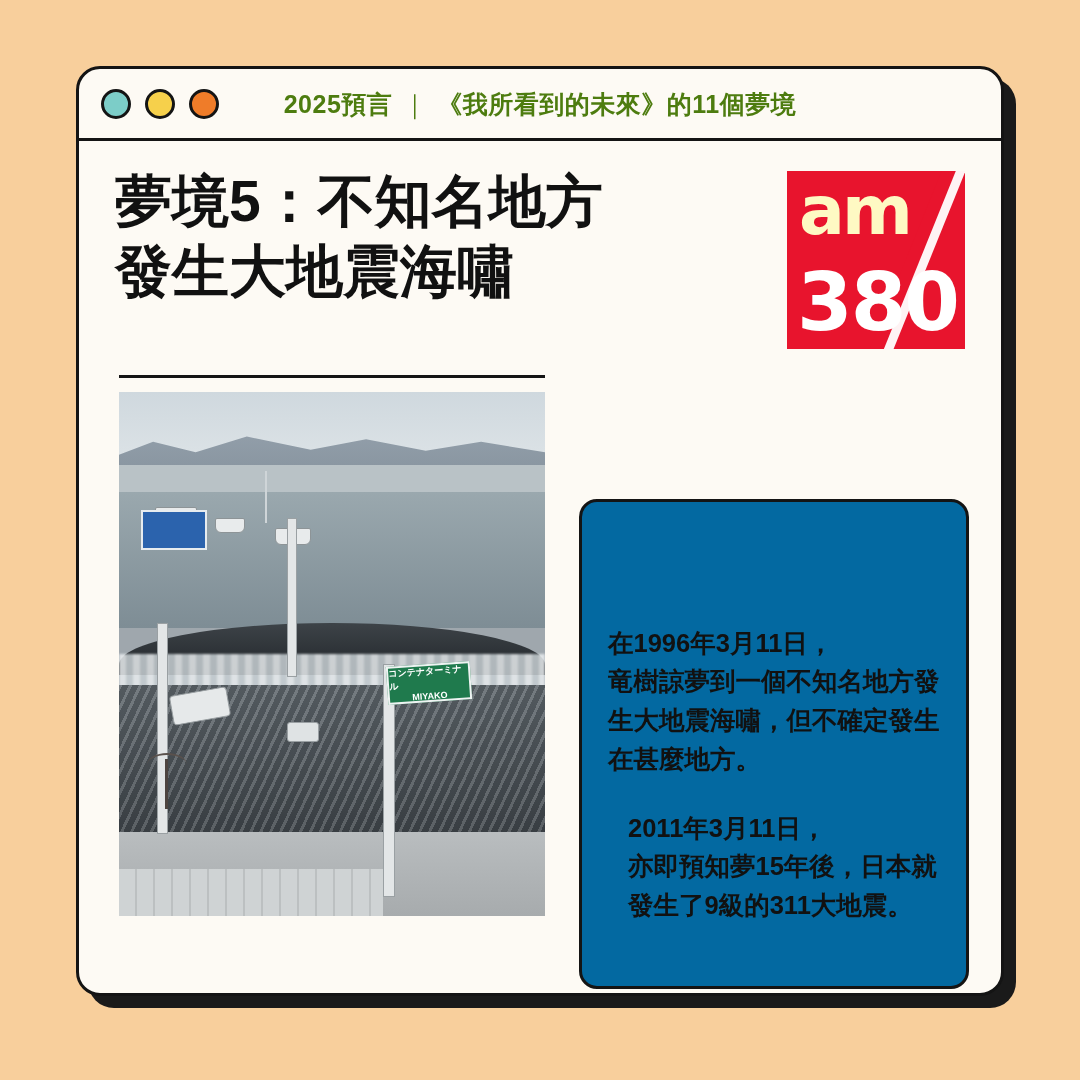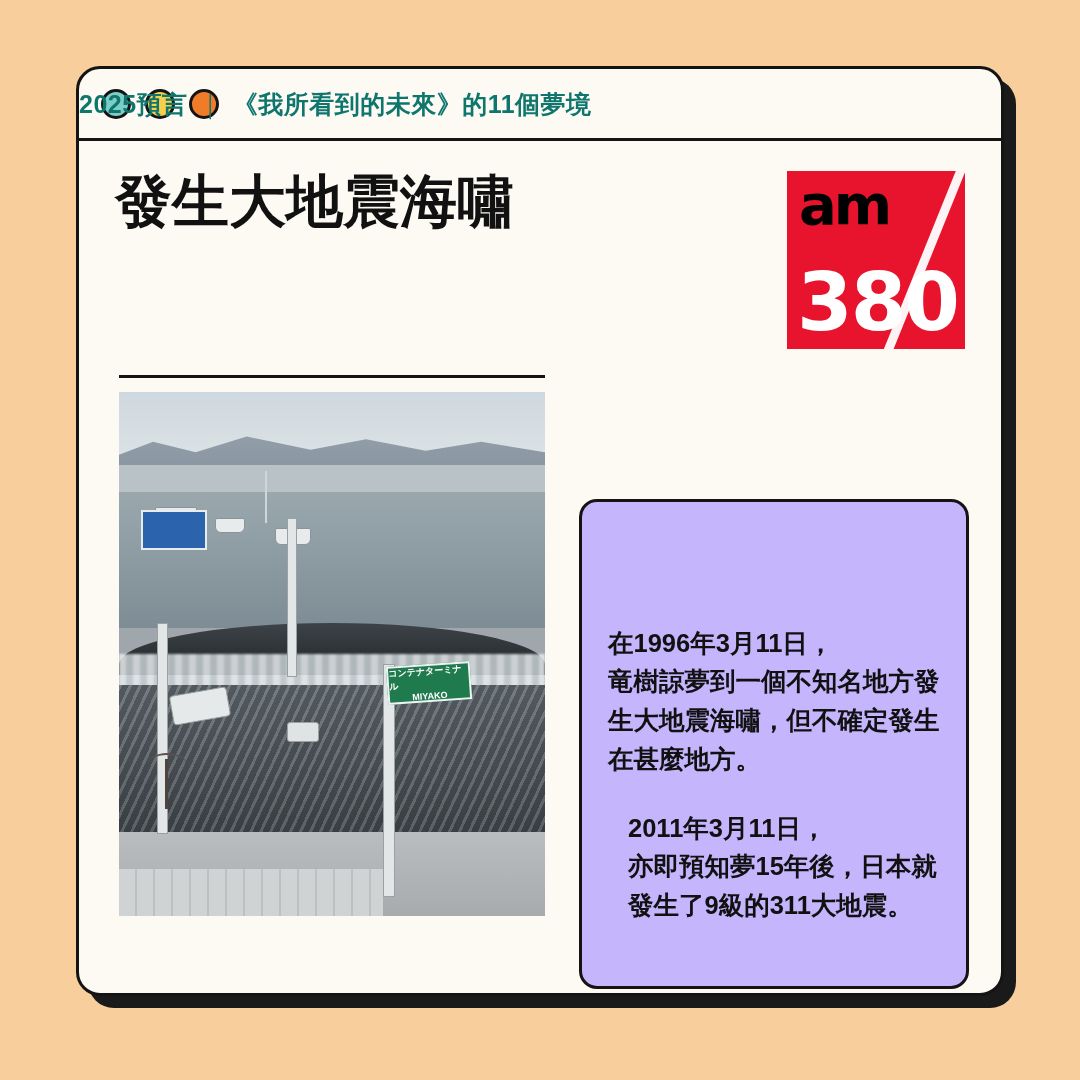--- a/index.html
+++ b/index.html
@@ -61,24 +61,24 @@
   }
   .dot.teal { background: #7ccdc8; }
   .dot.yellow { background: #f6d04b; }
   .dot.orange { background: #ef7c29; }
 
   .window-title {
     position: absolute;
     left: 0; right: 0;
     top: 50%;
     transform: translateY(-50%);
-    text-align: left;
+    text-align: center;
     font-size: 25px;
     font-weight: 700;
-    color: #0f766e;
+    color: #4d7c0f;
     letter-spacing: 0.5px;
     white-space: nowrap;
   }
   .window-title .sep {
     display: inline-block;
     margin: 0 10px;
     font-weight: 400;
   }
 
   
@@ -107,23 +107,23 @@
     position: relative;
     flex: 0 0 auto;
     margin-top: 4px;
     margin-right: 6px;
     overflow: hidden;
   }
   .logo .am {
     position: absolute;
     top: 6px;
     left: 12px;
-    font-size: 56px;
+    font-size: 68px;
     font-weight: 900;
-    color: #000000;
+    color: #fef9c3;
     letter-spacing: -3px;
     line-height: 1;
     font-family: "DejaVu Sans", sans-serif;
   }
   .logo .seven30 {
     position: absolute;
     bottom: 6px;
     left: 10px;
     font-size: 80px;
     font-weight: 900;
@@ -177,21 +177,21 @@
     position: relative;
     overflow: hidden;
     background: #9fa7ad;
   }
 
   .note {
     flex: 1 1 auto;
     margin-top: 62px;
     border: 3px solid #141414;
     border-radius: 18px;
-    background: #c4b5fd;
+    background: #0369a1;
     box-sizing: border-box;
     height: 490px;
     padding: 96px 24px 20px 26px;
     position: relative;
   }
   .note-shadow {
     position: absolute;
     left: 10px;
     top: 10px;
     width: 100%;
@@ -329,20 +329,21 @@
       <span class="dot yellow"></span>
       <span class="dot orange"></span>
     </div>
     <div class="window-title">
       <span>2025預言</span><span class="sep">｜</span><span>《我所看到的未來》的11個夢境</span>
     </div>
   </div>
 
   <div class="headline-row">
     <div class="headline">
+      <span class="l1">夢境5：不知名地方</span>
       <span class="l2">發生大地震海嘯</span>
     </div>
 
     <div class="logo">
       <span class="am">am</span>
       <span class="slash"></span>
       <span class="slash2"></span>
       <span class="seven30">380</span>
     </div>
   </div>

